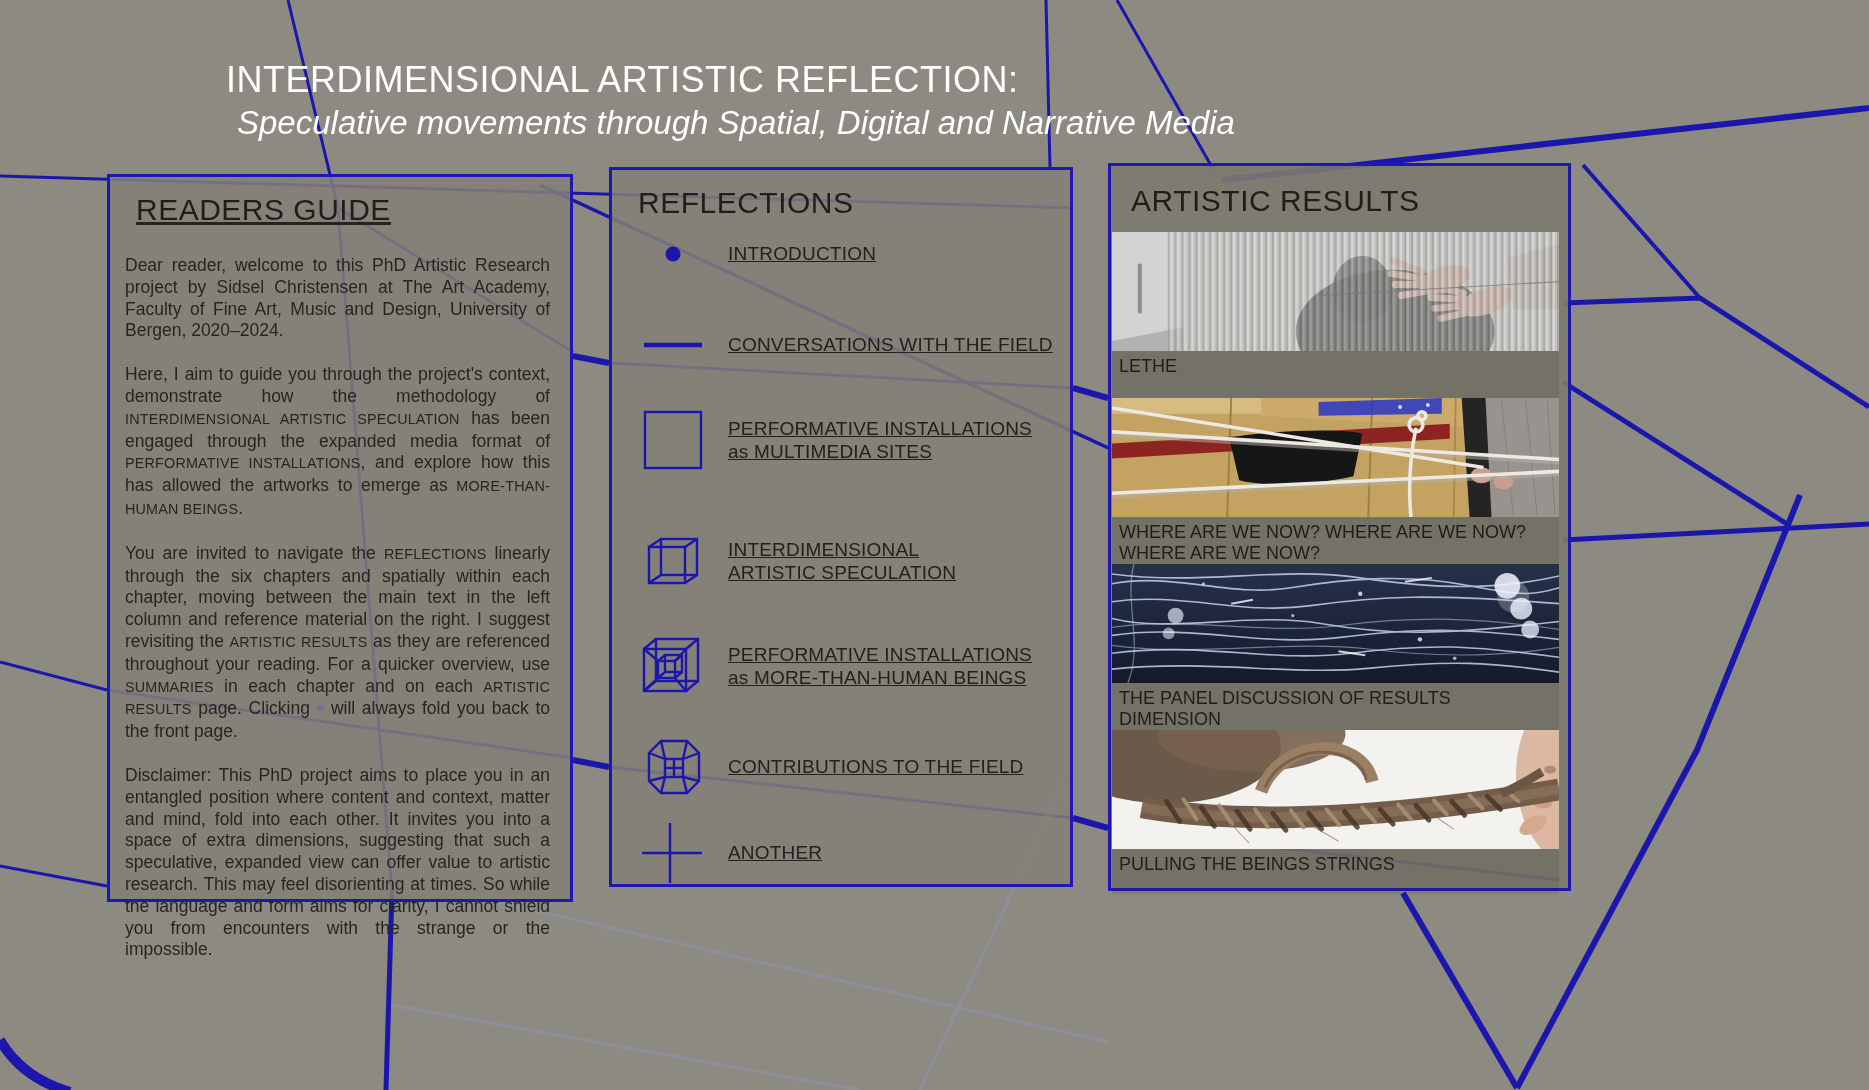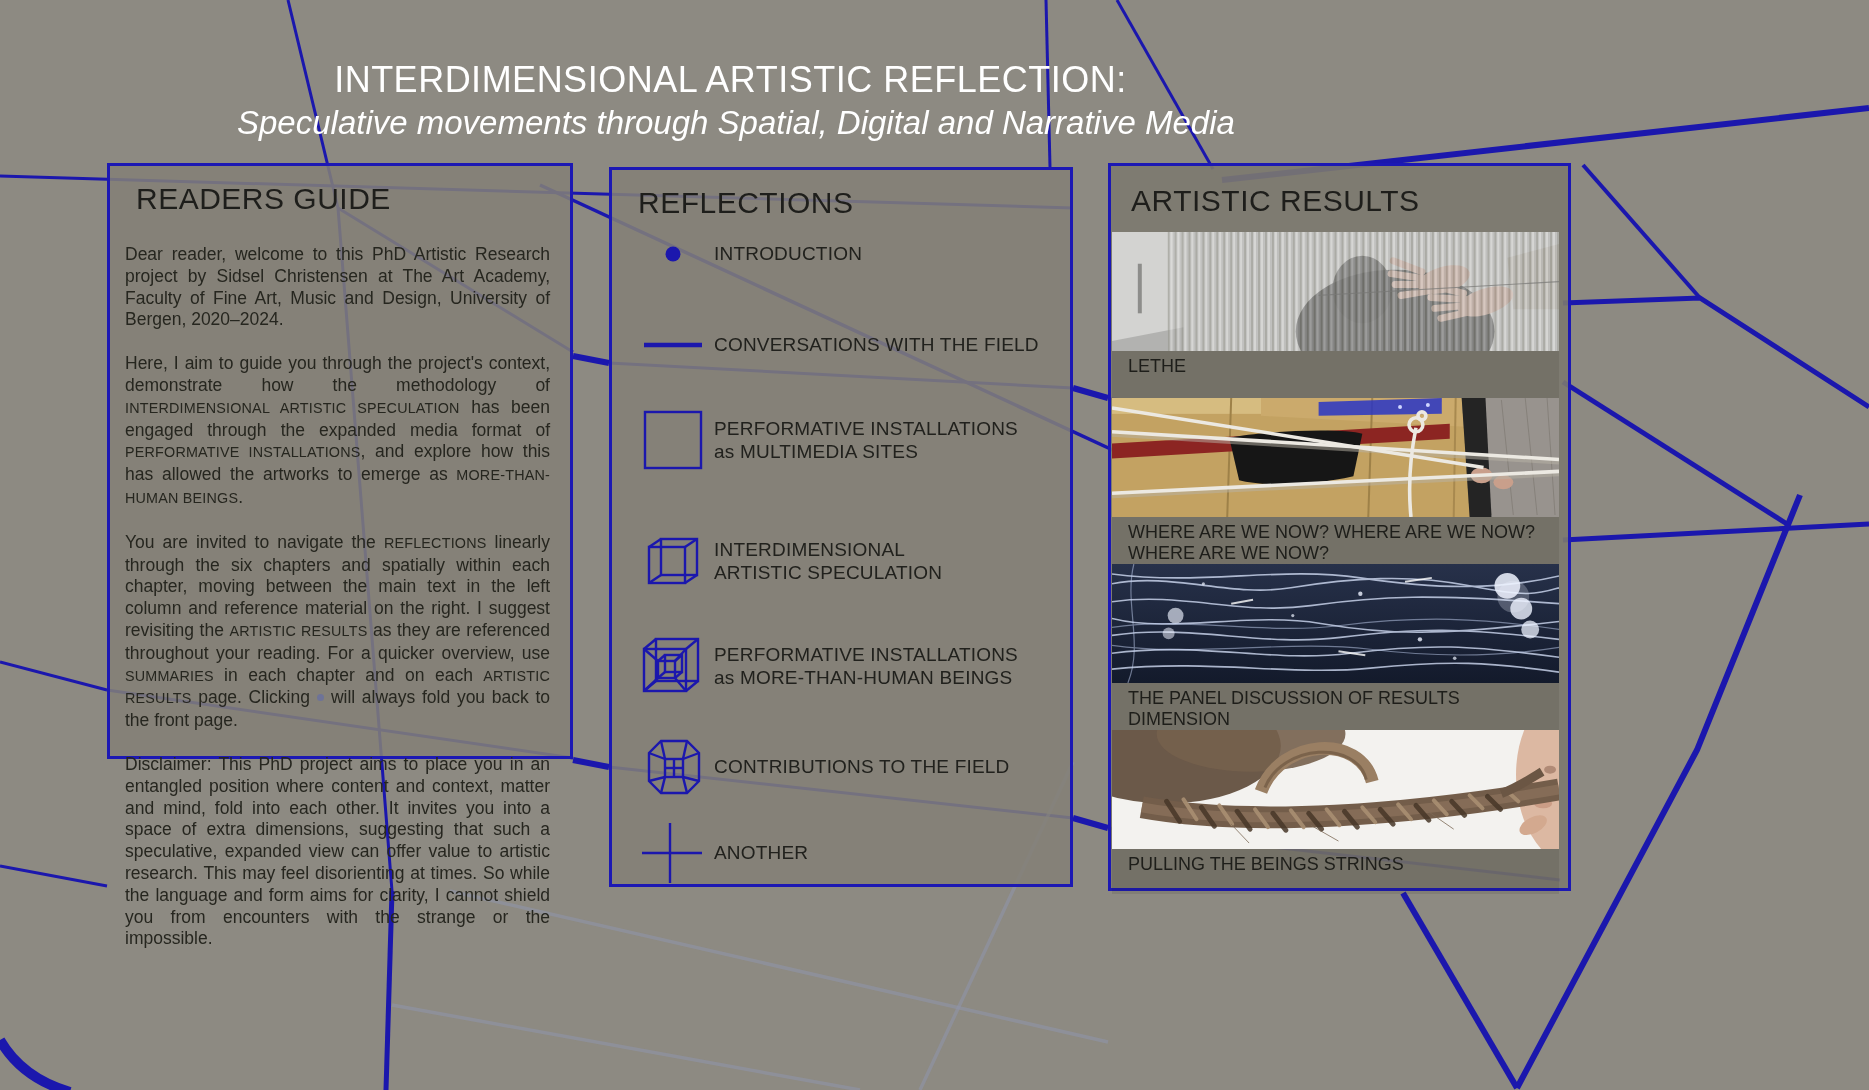--- a/index.html
+++ b/index.html
@@ -8,35 +8,35 @@
     background:#8d8a82;
     font-family:"Liberation Sans", sans-serif;
     color:#232320;
   }
   
   .weblines{position:absolute;inset:0;z-index:0;pointer-events:none;}
   .wl{stroke:#1b17ad;fill:none;}
   .wl-pale{stroke:#8f95a8;fill:none;opacity:.6;}
 
   
-  .titles{position:absolute;left:226px;top:58px;z-index:2;color:#ffffff;text-align:center;}
+  .titles{position:absolute;left:226px;top:58px;z-index:2;color:#ffffff;}
   .title{font-size:36px;line-height:44px;letter-spacing:.5px;}
   .subtitle{font-size:33px;line-height:42px;font-style:italic;padding-left:11px;}
 
   
   .panel{
     position:absolute;z-index:1;
     background:rgba(131,128,119,0.86);
     border:3px solid #1c18b4;
     box-sizing:border-box;
   }
   .panel h2{
     margin:0;font-size:30px;font-weight:400;letter-spacing:.5px;color:#1e1e1b;
   }
-  .panel-readers{left:107px;top:163px;width:466px;height:596px;}
+  .panel-readers{left:107px;top:174px;width:466px;height:728px;text-decoration:underline;}
   .panel-readers h2{padding:16px 0 0 26px;}
   .panel-reflections{left:609px;top:167px;width:464px;height:720px;overflow:hidden;}
   .panel-reflections h2{padding:16px 0 0 26px;}
   .panel-results{left:1108px;top:163px;width:463px;height:728px;background:rgba(124,121,111,0.9);}
 
   
   .rg-body{
     position:absolute;left:15px;top:78px;width:441px;
     font-size:17.5px;line-height:21.8px;text-align:justify;color:#26261f;
   }
@@ -44,31 +44,31 @@
   .caps{font-size:0.82em;letter-spacing:.2px;}
   .inline-dot{
     display:inline-block;width:7px;height:7px;border-radius:50%;
     background:#6e7398;margin:0 7px 2px 7px;vertical-align:middle;
   }
 
   
   .refl-row{position:absolute;left:24px;width:424px;height:80px;display:flex;align-items:center;cursor:pointer;}
   .refl-icon{flex:0 0 74px;display:flex;justify-content:center;align-items:center;}
   .refl-icon svg{display:block;}
-  .refl-label{margin-left:4px;font-size:19px;line-height:23.5px;color:#21211d;letter-spacing:.2px;}
+  .refl-label{margin-left:18px;font-size:19px;line-height:23.5px;color:#21211d;letter-spacing:.2px;text-decoration:underline;}
   .ri{stroke:#1b17ad;fill:none;stroke-width:2.4;}
 
   
   .panel-results .results-head{height:66px;box-sizing:border-box;padding:18px 0 0 20px;}
   .result{margin:0;cursor:pointer;}
   .result-figure{height:119px;margin:0 9px 0 1px;overflow:hidden;background:#444;}
   .result-figure svg{display:block;width:100%;height:100%;}
   .result-caption{
     height:47px;box-sizing:border-box;margin:0 9px 0 1px;
-    padding:5px 4px 0 16px;font-size:18px;line-height:21px;color:#1e1e1a;
+    padding:5px 4px 0 7px;font-size:18px;line-height:21px;color:#1e1e1a;
     background:rgba(30,30,16,0.10);
   }
   .result:last-child .result-caption{height:45px;}
 </style>
 </head>
 <body>
 
 <div class="stage">
 
   <svg class="weblines" viewBox="0 0 1869 1090">

